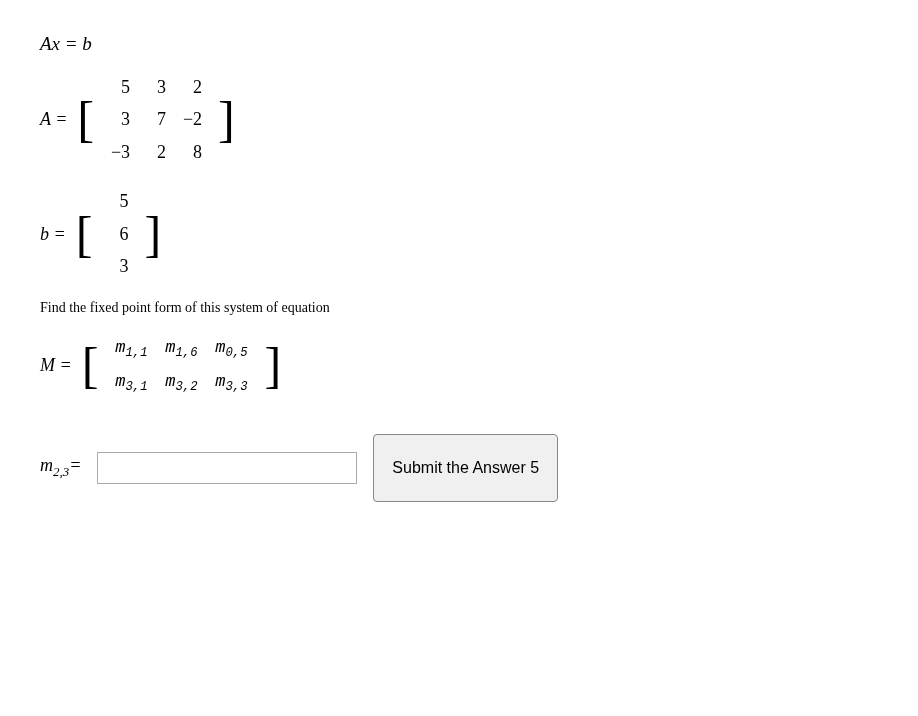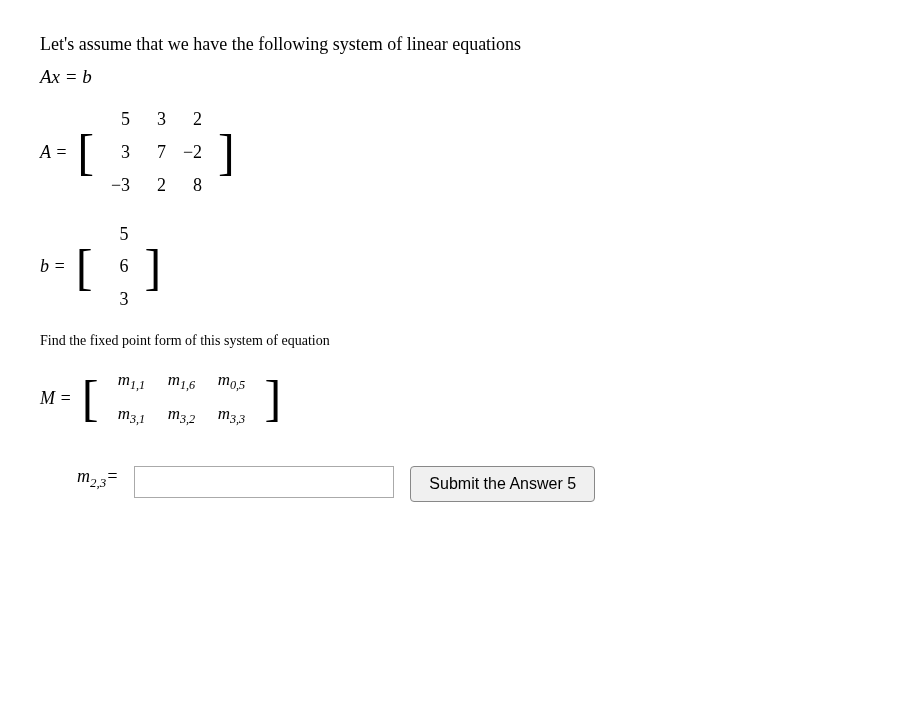--- a/index.html
+++ b/index.html
@@ -69,20 +69,21 @@
       text-align: right;
       padding: 2px 8px;
       font-size: 18px;
       line-height: 1.6;
     }
 
     .matrix-cell.subscript-cell {
       min-width: 50px;
       text-align: center;
       font-size: 17px;
+      font-family: Liberation Mono, monospace;
     }
 
     
     .math {
       font-style: italic;
     }
 
     .math-eq {
       font-style: italic;
       font-size: 19px;
@@ -91,24 +92,23 @@
     }
 
     sub {
       font-size: 0.72em;
       font-style: italic;
     }
 
     
     .answer-section {
       display: flex;
-      align-items: flex-start;
+      align-items: center;
       margin-top: 30px;
       gap: 16px;
-      margin-left: 37px;
     }
 
     .answer-label {
       font-size: 18px;
       font-style: italic;
       white-space: nowrap;
     }
 
     .answer-input {
       border: 1px solid #aaa;
@@ -116,21 +116,21 @@
       padding: 6px 10px;
       font-size: 16px;
       width: 260px;
       outline: none;
     }
 
     .submit-button {
       border: 1px solid #888;
       background: #f0f0f0;
       border-radius: 4px;
-      padding: 8px 18px;
+      padding: 24px 18px;
       font-size: 16px;
       cursor: pointer;
       white-space: nowrap;
     }
 
     .section-title {
       margin-top: 10px;
       margin-bottom: 4px;
       font-size: 14px;
       line-height: 1.6;
@@ -140,21 +140,20 @@
       font-size: 18px;
       line-height: 1.6;
       margin-bottom: 4px;
     }
   </style>
 </head>
 <body>
 
 <div class="content">
 
-  <p class="intro-text">Let's assume that we have the following system of linear equations</p>
   <p class="math-eq">Ax = b</p>
 
   <div class="matrix-container">
     <span class="matrix-label math"><i>A</i> =</span>
     <div class="matrix-bracket">
       <span class="bracket-left"></span>
       <div class="matrix-body">
         <div class="matrix-row">
           <span class="matrix-cell">5</span>
           <span class="matrix-cell">3</span>

